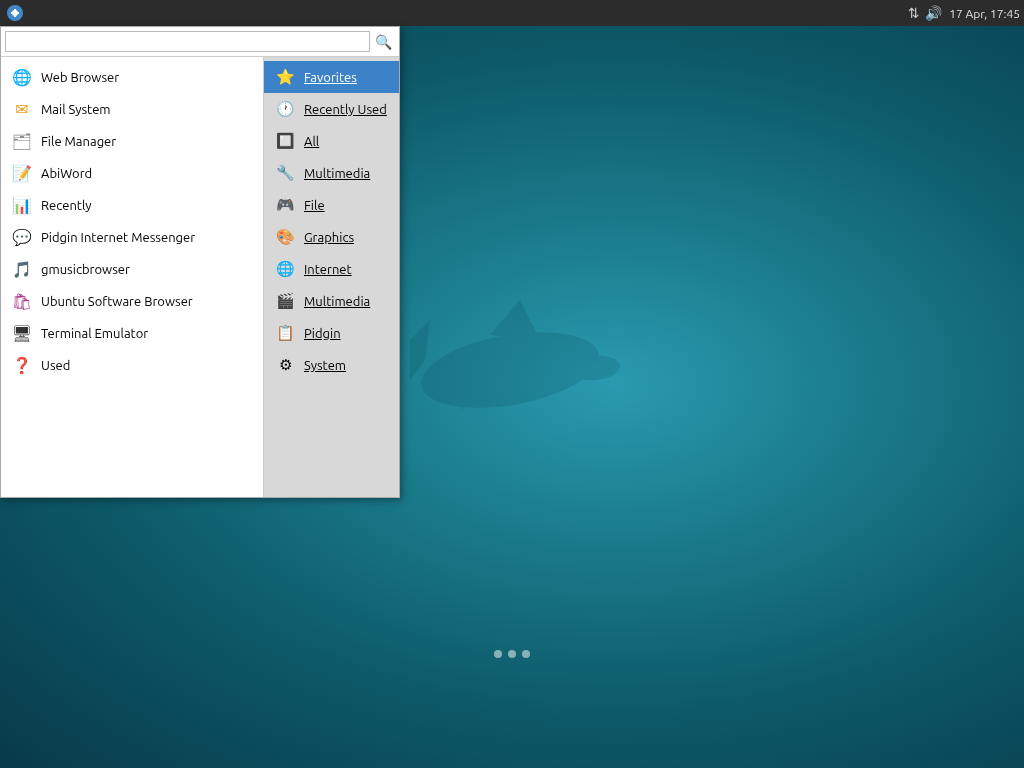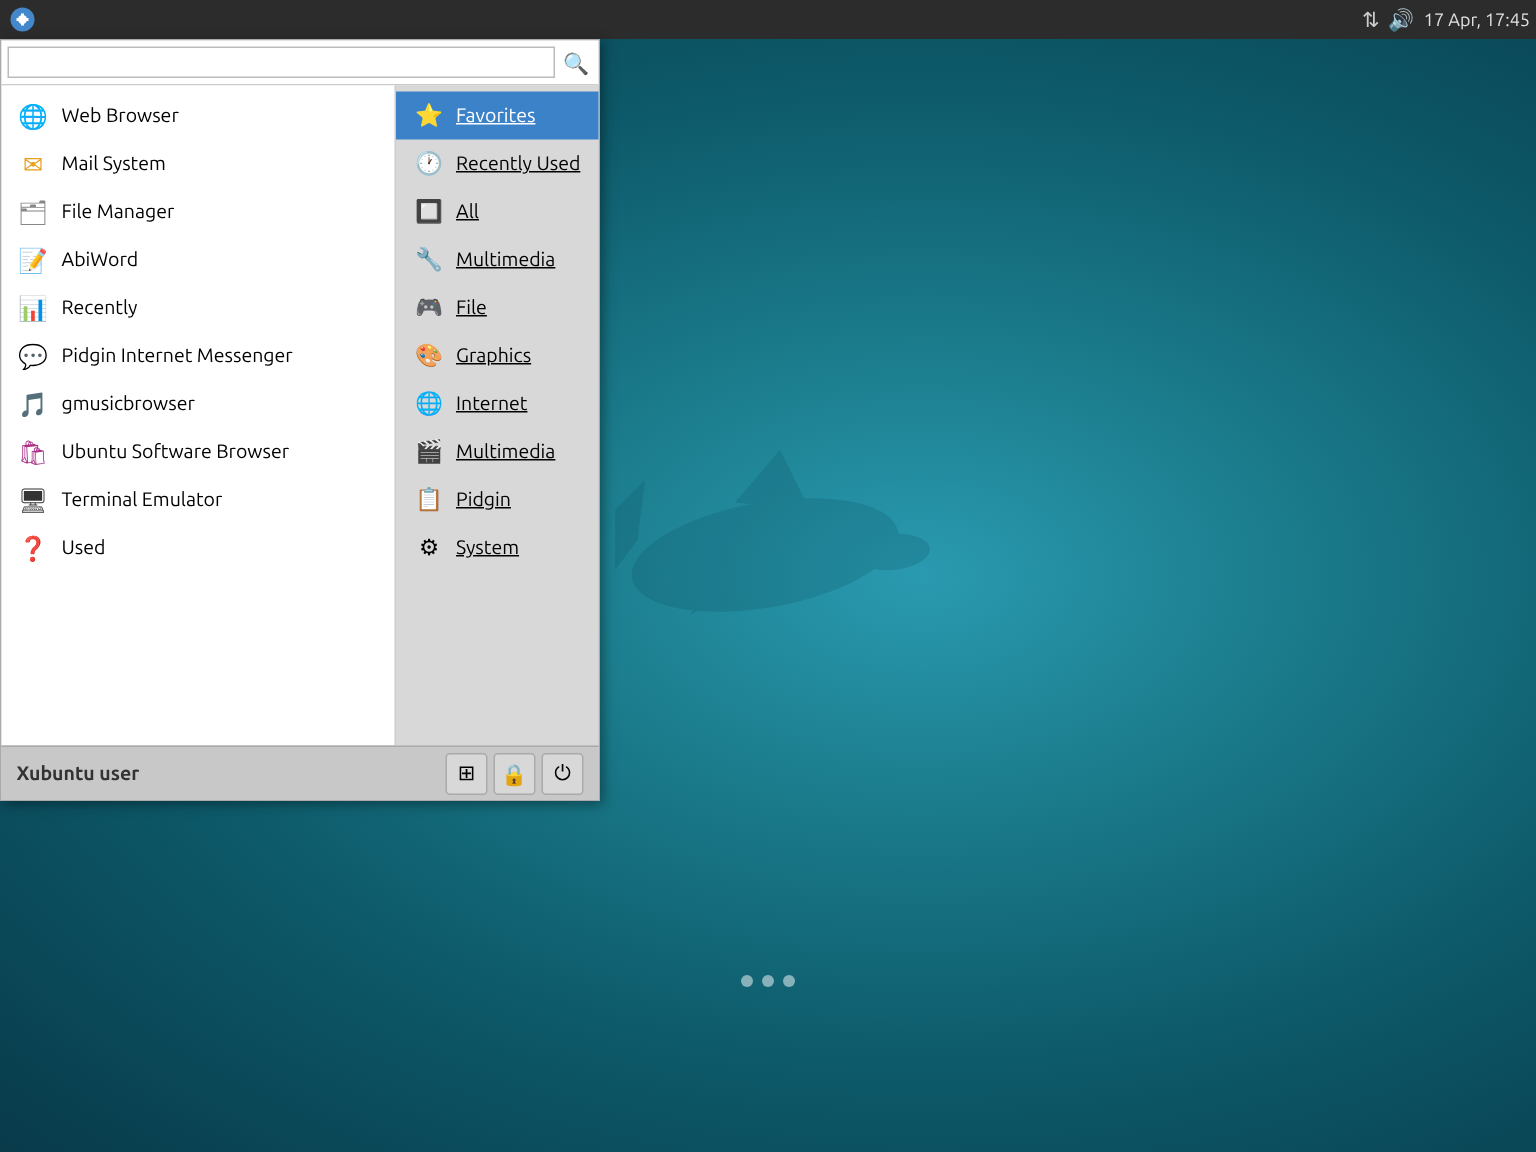--- a/index.html
+++ b/index.html
@@ -354,21 +354,13 @@
     <span class="category-icon">📋</span>
     <span class="category-label">Pidgin</span>
   </div>
         <div class="category-item">
     <span class="category-icon">⚙</span>
     <span class="category-label">System</span>
   </div>
       </div>
   </div>
 
-  <div class="menu-footer">
-    <span class="footer-username">Xubuntu user</span>
-    <div class="footer-buttons">
-      <div class="footer-btn" title="Switch User">⊞</div>
-      <div class="footer-btn" title="Lock Screen">🔒</div>
-      <div class="footer-btn" title="Power">⏻</div>
-    </div>
-  </div>
 </div>
 
 </body></html>

